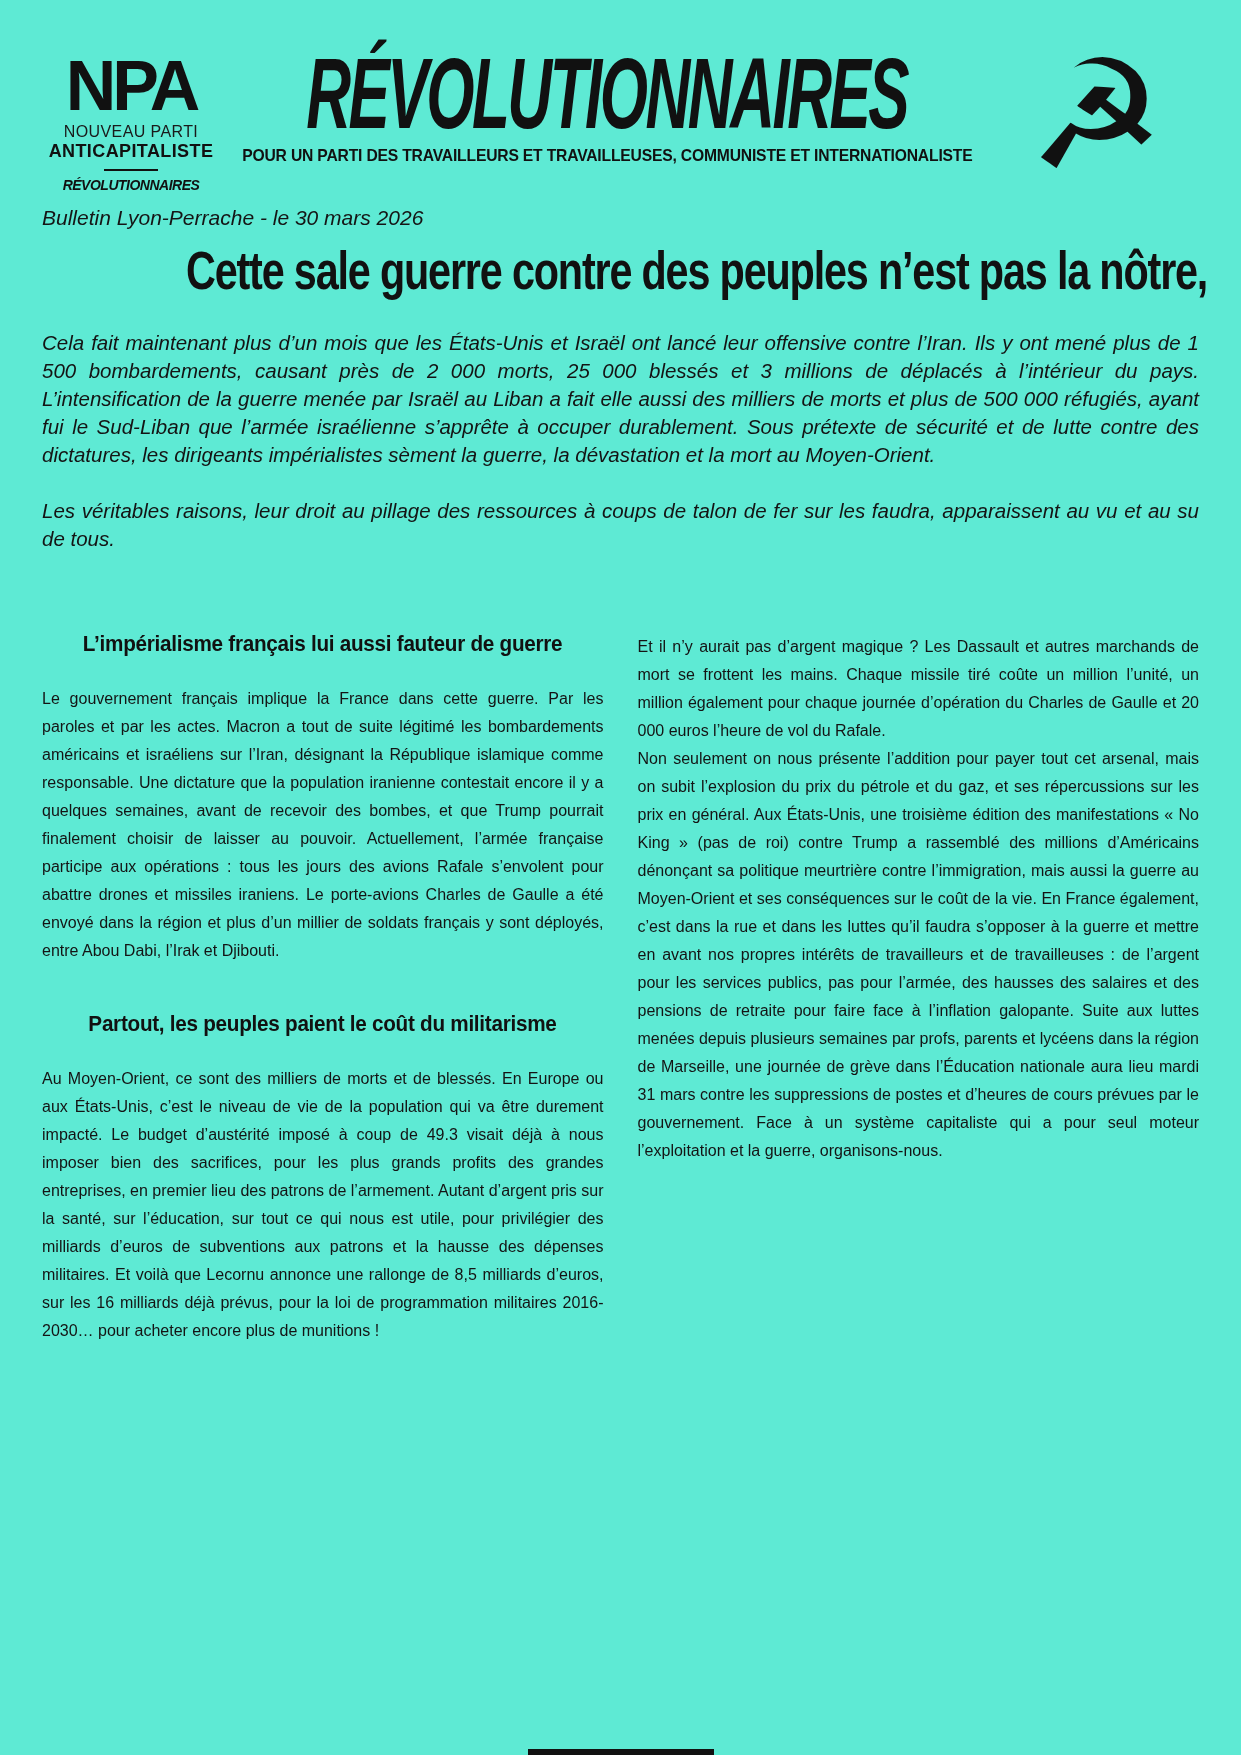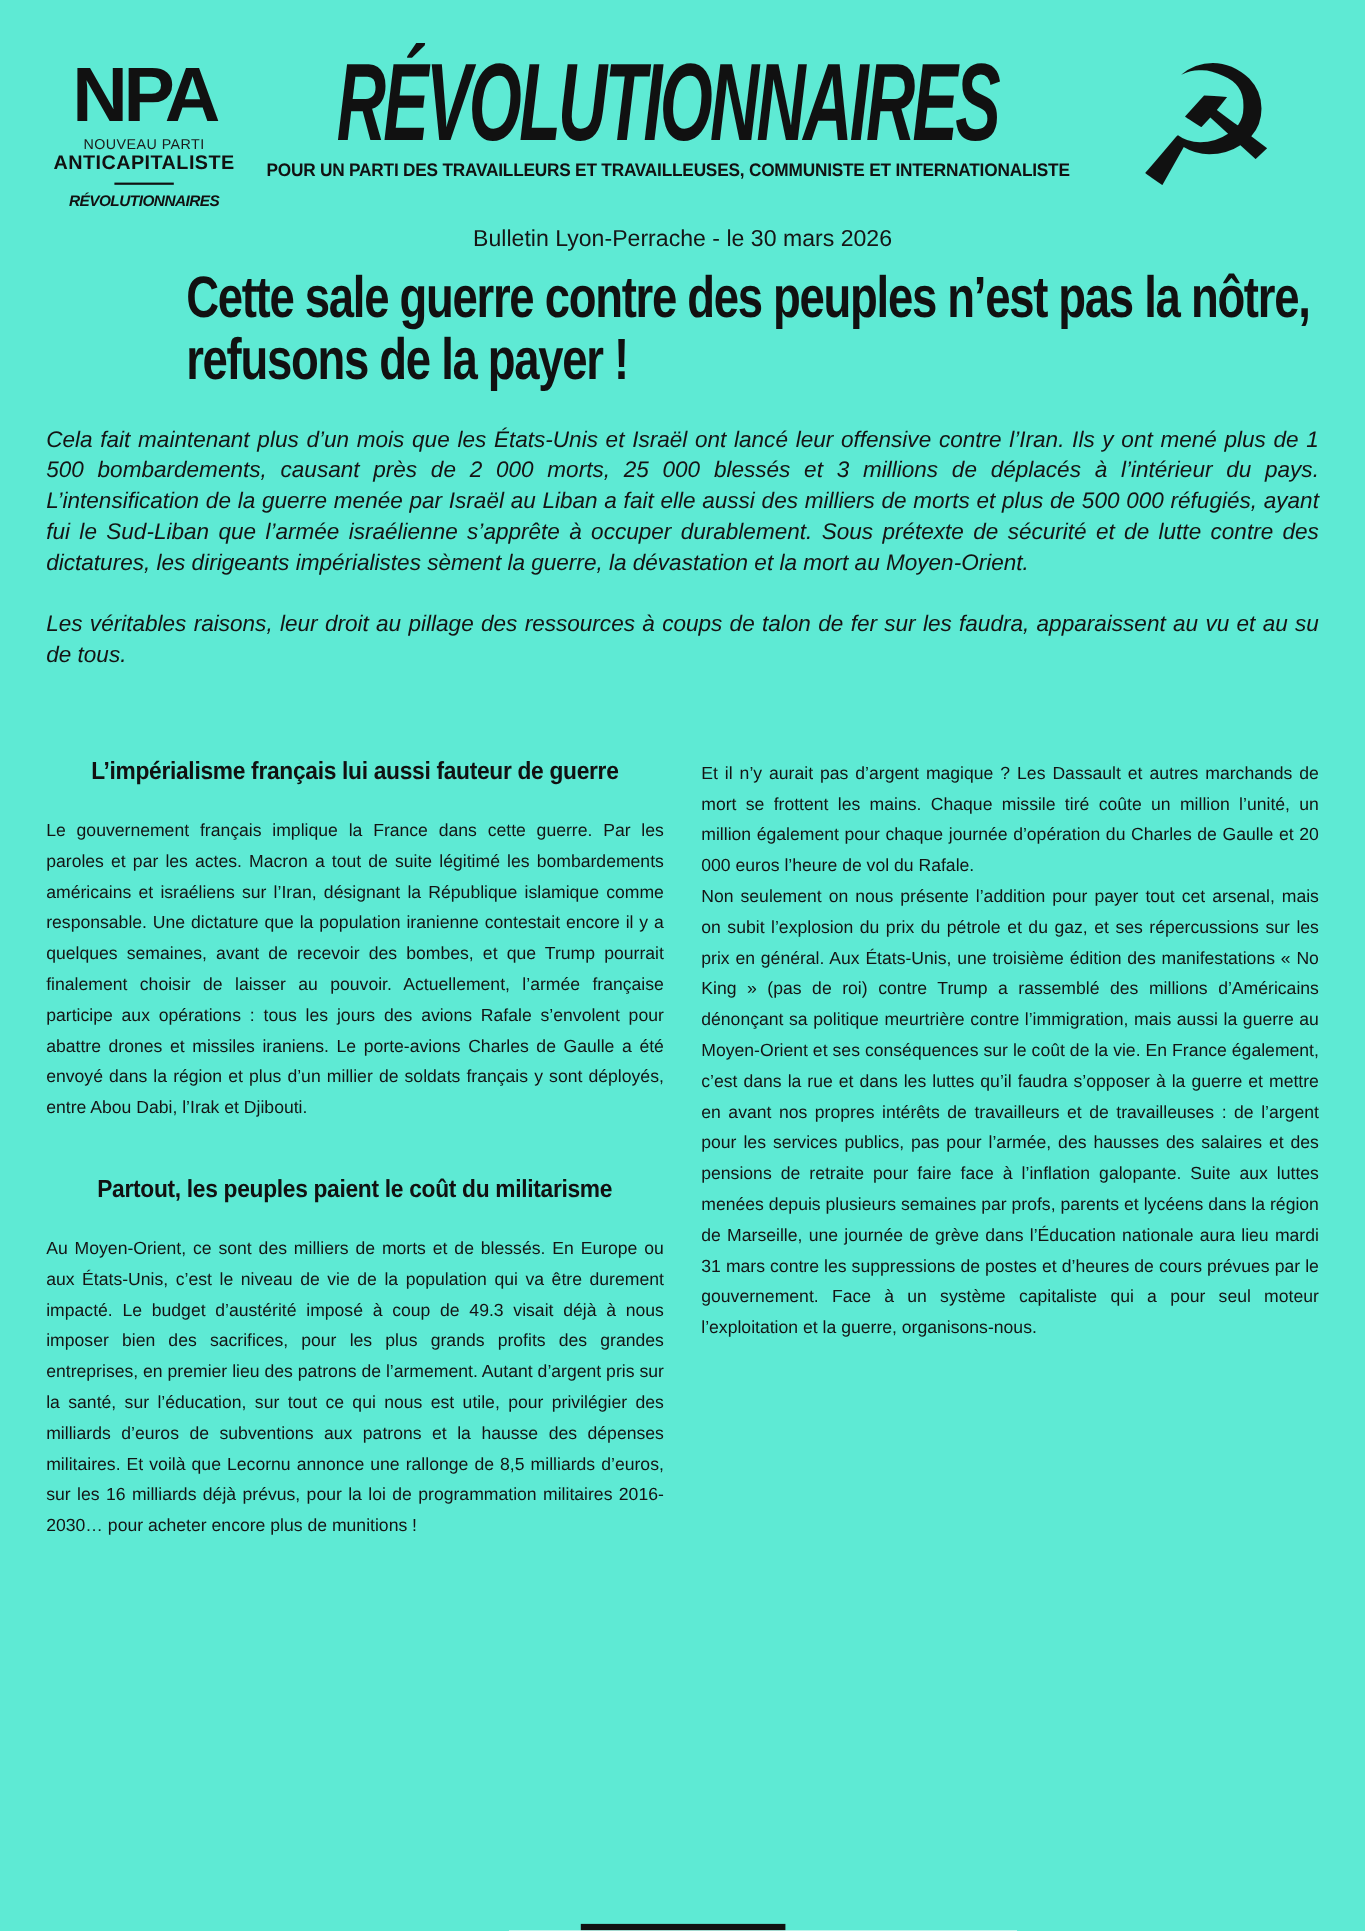--- a/index.html
+++ b/index.html
@@ -6,42 +6,42 @@
   .page{
     width:1241px;height:1755px;background:#5eead4;color:#111;
     font-family:"Liberation Sans",sans-serif;
     position:relative;box-sizing:border-box;
     padding:28px 42px 0 42px;overflow:hidden;
   }
   
   .header{display:flex;align-items:flex-start;}
   .logo-block{width:178px;flex:none;text-align:center;padding-top:26px;}
   .logo-acronym{font-size:70px;font-weight:900;letter-spacing:-4px;line-height:0.92;}
-  .logo-sub1{font-size:13px;letter-spacing:0.4px;margin-top:5px;color:#1a1a1a;}
+  .logo-sub1{font-size:16px;letter-spacing:0.4px;margin-top:5px;color:#1a1a1a;}
   .logo-sub2{font-size:18px;font-weight:bold;letter-spacing:0.4px;}
   .logo-rule{width:54px;border-top:2px solid #111;margin:7px auto 6px auto;}
   .logo-sub3{font-size:14px;font-weight:bold;font-style:italic;letter-spacing:-0.5px;}
   .masthead-center{flex:1;display:flex;flex-direction:column;align-items:center;padding-top:16px;min-width:0;}
   .masthead-title{
     font-size:100px;font-weight:900;font-style:italic;line-height:0.98;
     letter-spacing:-4px;white-space:nowrap;
     transform:scaleX(0.62);transform-origin:center;
   }
   .masthead-subtitle{
     font-size:16.5px;font-weight:bold;margin-top:4px;white-space:nowrap;
     transform:scaleX(0.95);transform-origin:center;letter-spacing:-0.2px;
   }
   .emblem{
     width:205px;flex:none;text-align:center;
     font-family:"DejaVu Sans",sans-serif;
     font-size:152px;line-height:160px;padding-top:8px;
   }
   
-  .bulletin-line{text-align:center;font-size:21px;margin-top:10px;color:#151515;}
-  .headline{display:flex;flex-direction:column;margin:12px 0 0 0;font-weight:900;}
+  .bulletin-line{text-align:left;font-style:italic;font-size:21px;margin-top:10px;color:#151515;}
+  .headline{display:flex;align-items:center;margin:12px 0 0 0;font-weight:900;}
   .hl-line{
     display:inline-block;font-size:53px;line-height:57px;letter-spacing:-1.5px;
     white-space:nowrap;transform:scaleX(0.78);transform-origin:center;
   }
   
   .intro{
     font-style:italic;font-size:20.5px;line-height:28px;text-align:justify;
     margin:30px 0 0 0;color:#141414;
   }
   .intro.second{margin-top:28px;}

